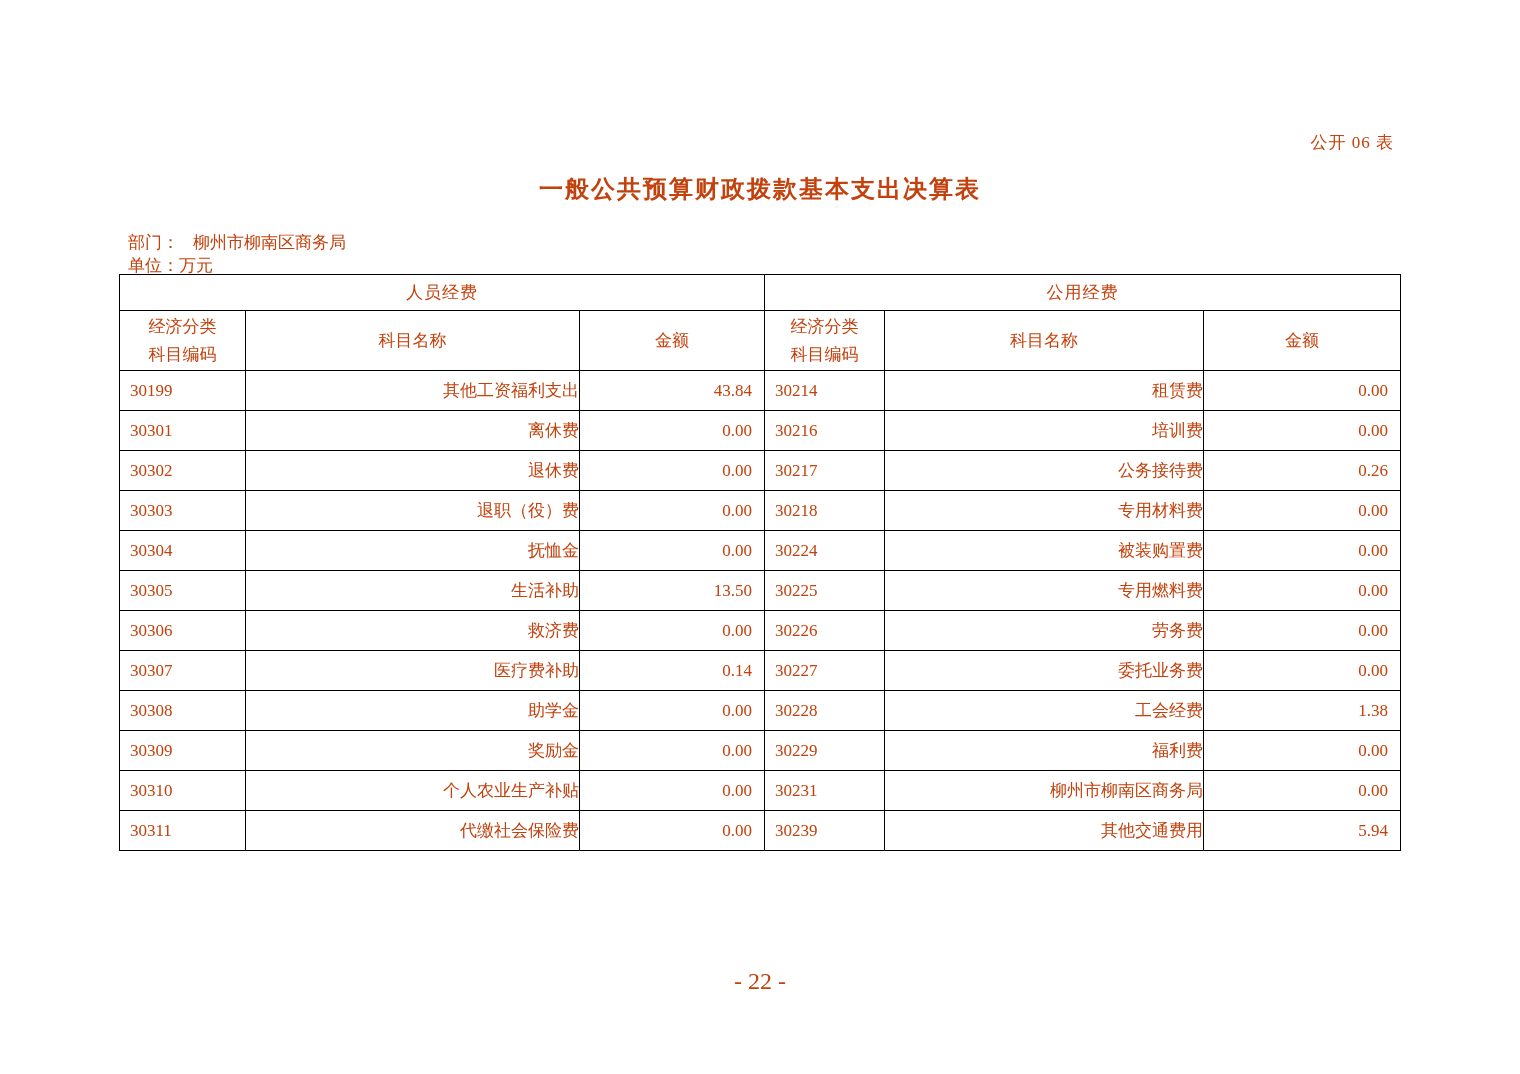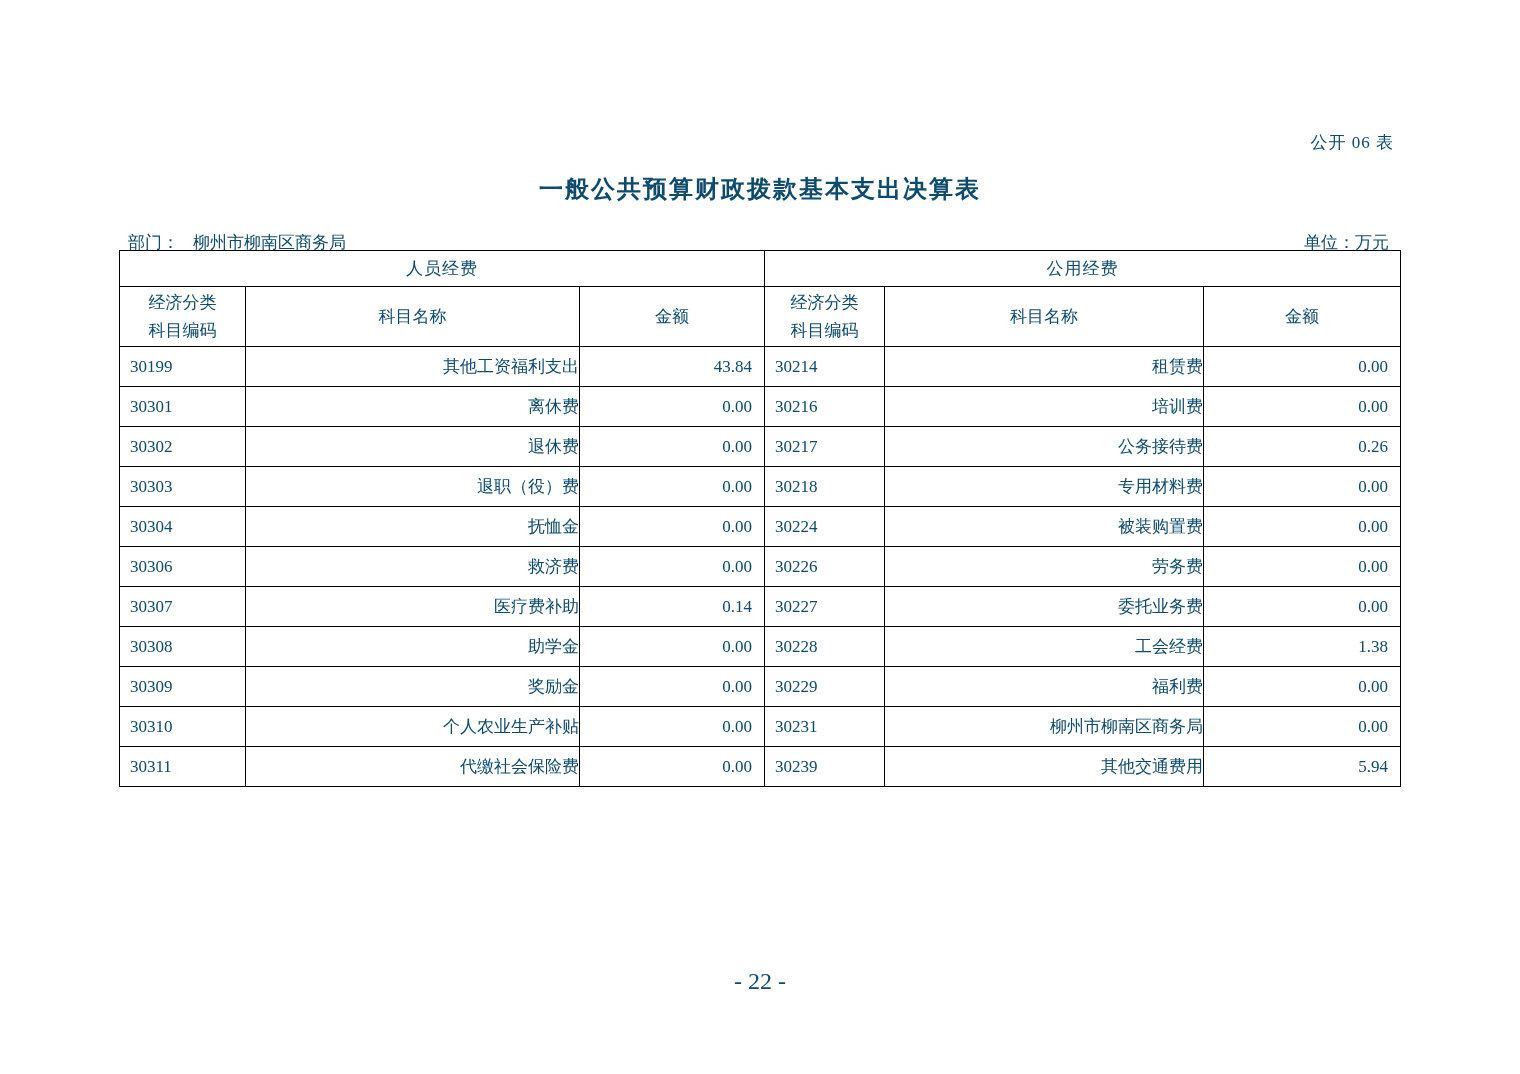--- a/index.html
+++ b/index.html
@@ -3,21 +3,21 @@
 <meta charset="utf-8">
 <style>
   * { margin: 0; padding: 0; box-sizing: border-box; }
   html, body { background: #ffffff; }
   .page {
     position: relative;
     width: 1520px;
     height: 1074px;
     background: #ffffff;
     font-family: "Liberation Serif", "DejaVu Serif", serif;
-    color: #0c4a6e;
+    color: #c2410c;
     overflow: hidden;
   }
   .doc-label {
     position: absolute;
     top: 131px;
     right: 126px;
     font-size: 17px;
     letter-spacing: 1px;
     white-space: nowrap;
   }
@@ -31,29 +31,30 @@
     font-weight: 700;
     font-size: 24px;
     letter-spacing: 2px;
   }
   .meta-row {
     position: absolute;
     top: 231px;
     left: 128px;
     right: 131px;
     display: flex;
-    justify-content: space-between;
+    justify-content: center;
     font-size: 17px;
     white-space: nowrap;
+    flex-direction: column;
   }
   .dept-value { margin-left: 14px; }
   table.budget {
     position: absolute;
     left: 119px;
-    top: 250px;
+    top: 274px;
     width: 1281px;
     border-collapse: collapse;
     table-layout: fixed;
     font-size: 17px;
   }
   table.budget th, table.budget td {
     border: 1px solid #000000;
     font-weight: normal;
     vertical-align: middle;
     overflow: hidden;
@@ -161,20 +162,28 @@
         </tr>
         <tr>
           <td class="code">30304</td>
           <td class="name">抚恤金</td>
           <td class="amount">0.00</td>
           <td class="code">30224</td>
           <td class="name">被装购置费</td>
           <td class="amount">0.00</td>
         </tr>
         <tr>
+          <td class="code">30305</td>
+          <td class="name">生活补助</td>
+          <td class="amount">13.50</td>
+          <td class="code">30225</td>
+          <td class="name">专用燃料费</td>
+          <td class="amount">0.00</td>
+        </tr>
+        <tr>
           <td class="code">30306</td>
           <td class="name">救济费</td>
           <td class="amount">0.00</td>
           <td class="code">30226</td>
           <td class="name">劳务费</td>
           <td class="amount">0.00</td>
         </tr>
         <tr>
           <td class="code">30307</td>
           <td class="name">医疗费补助</td>

